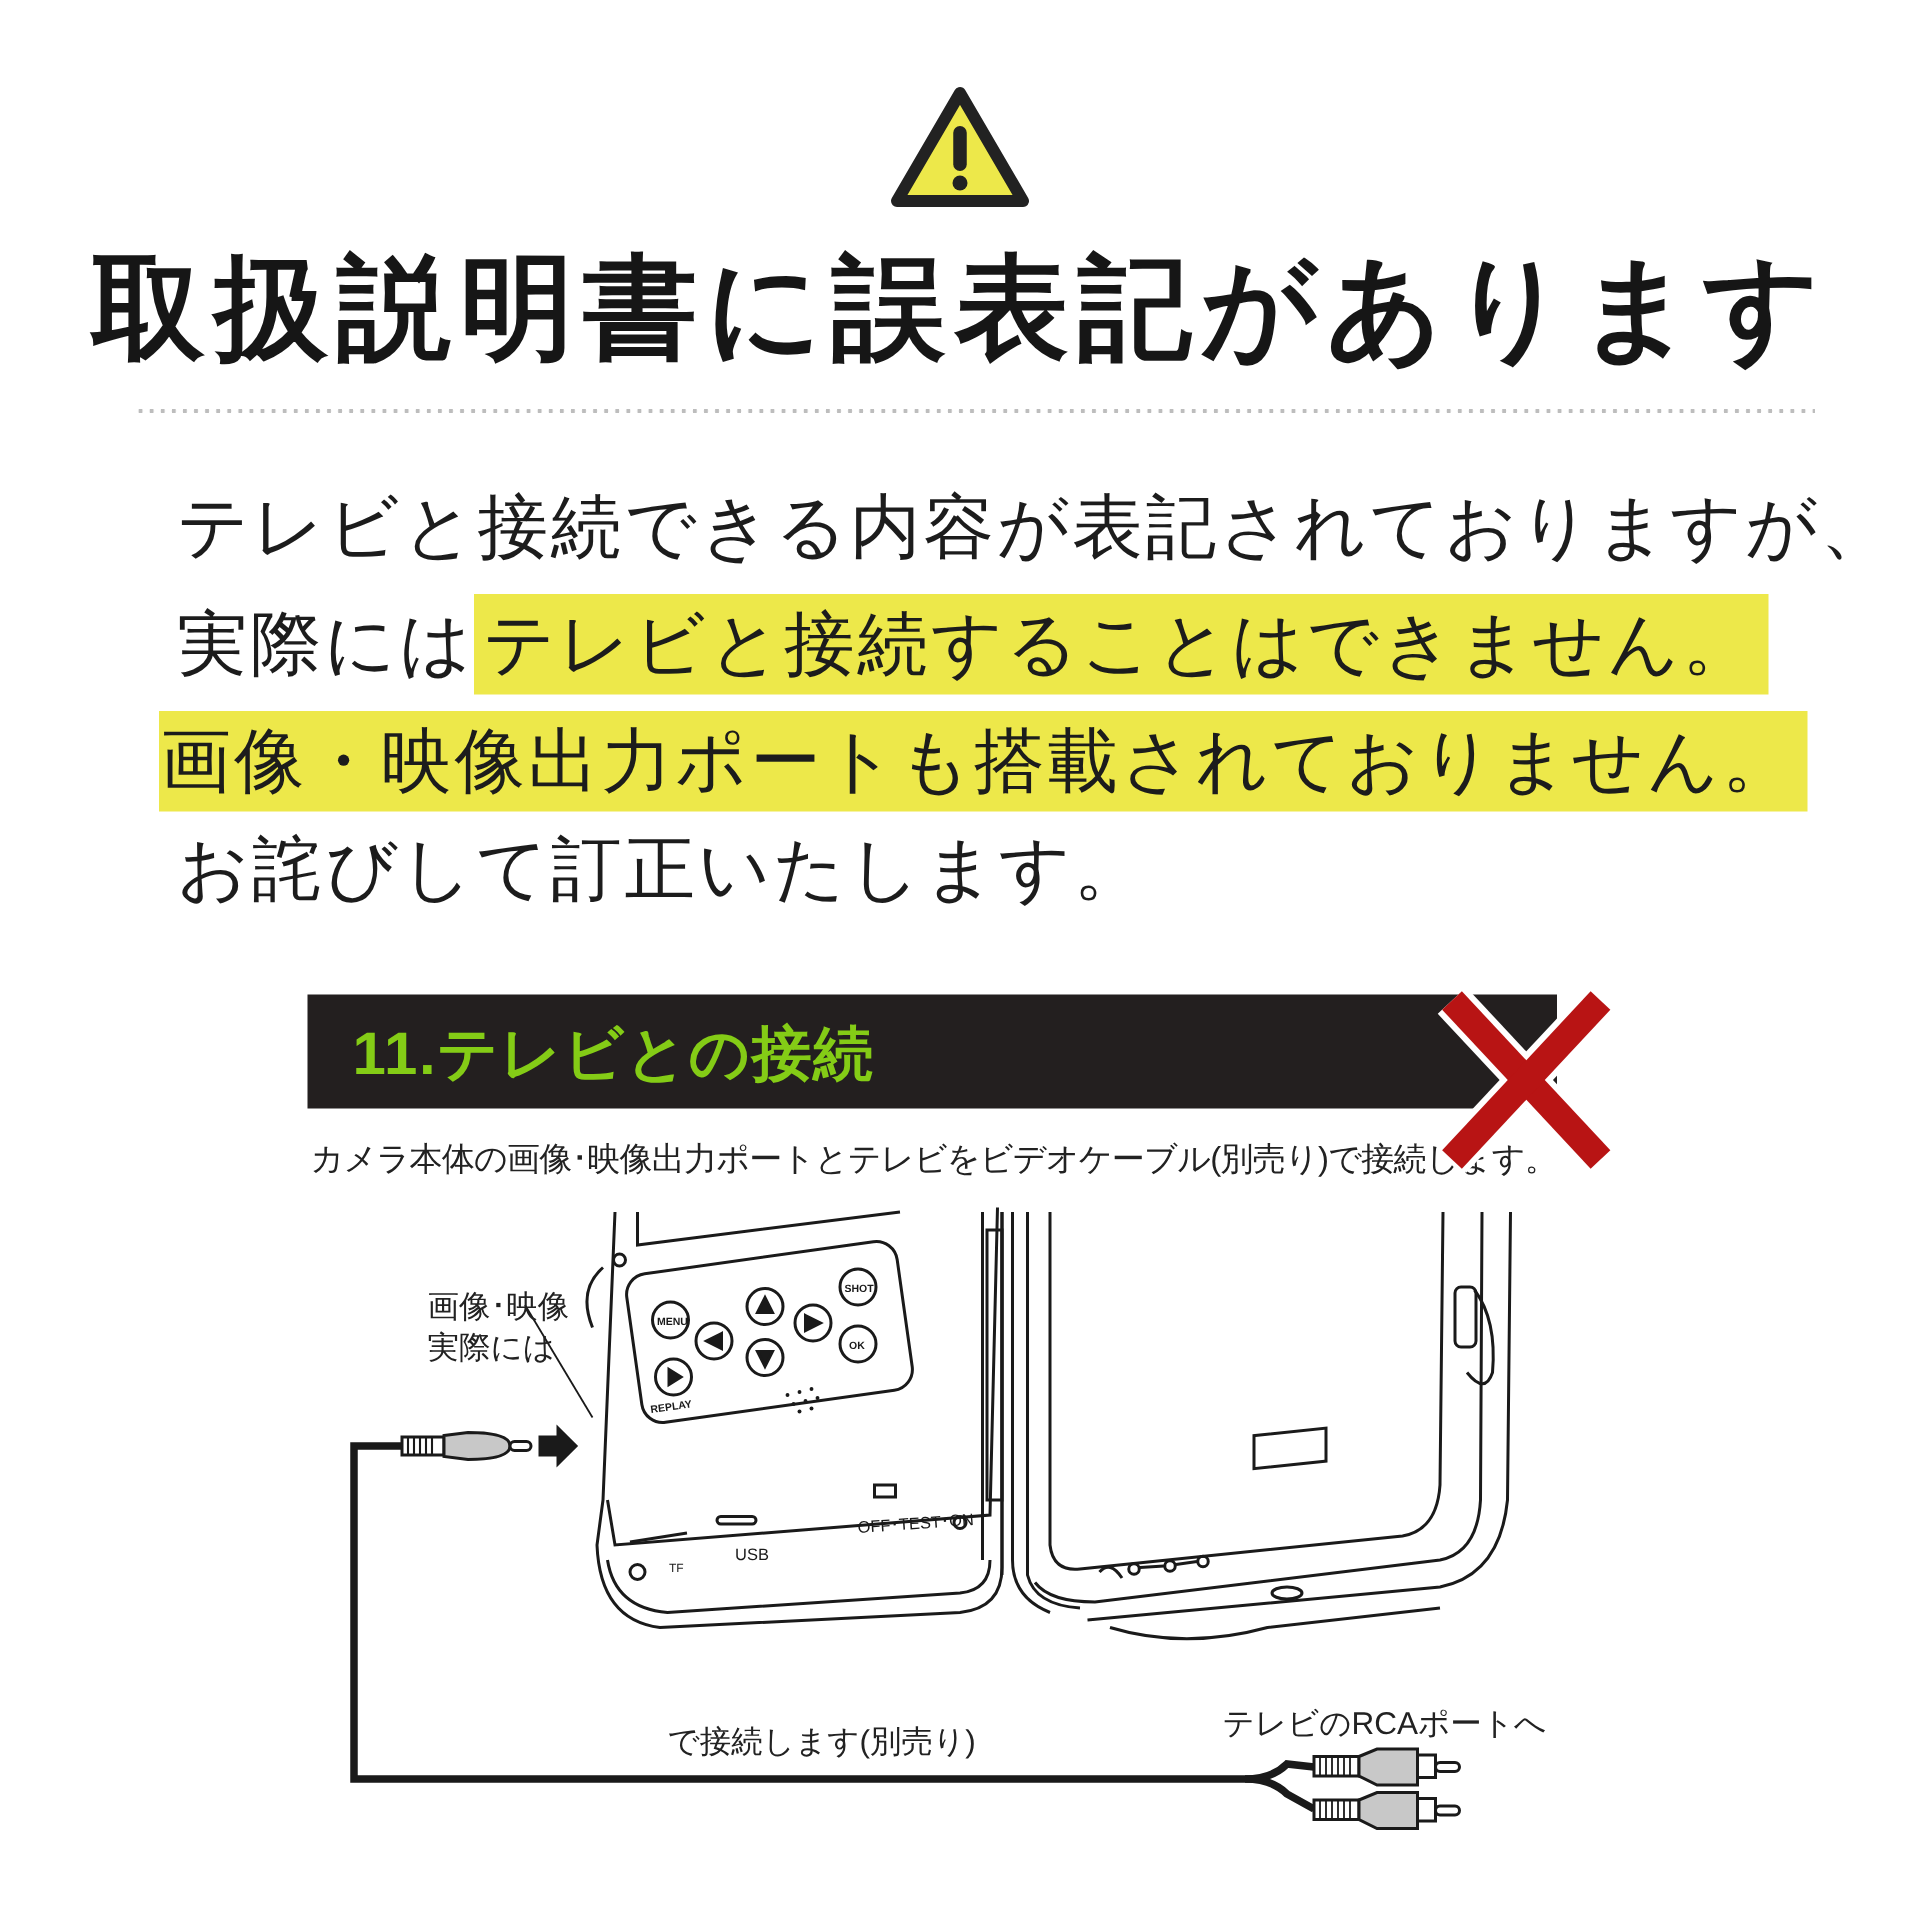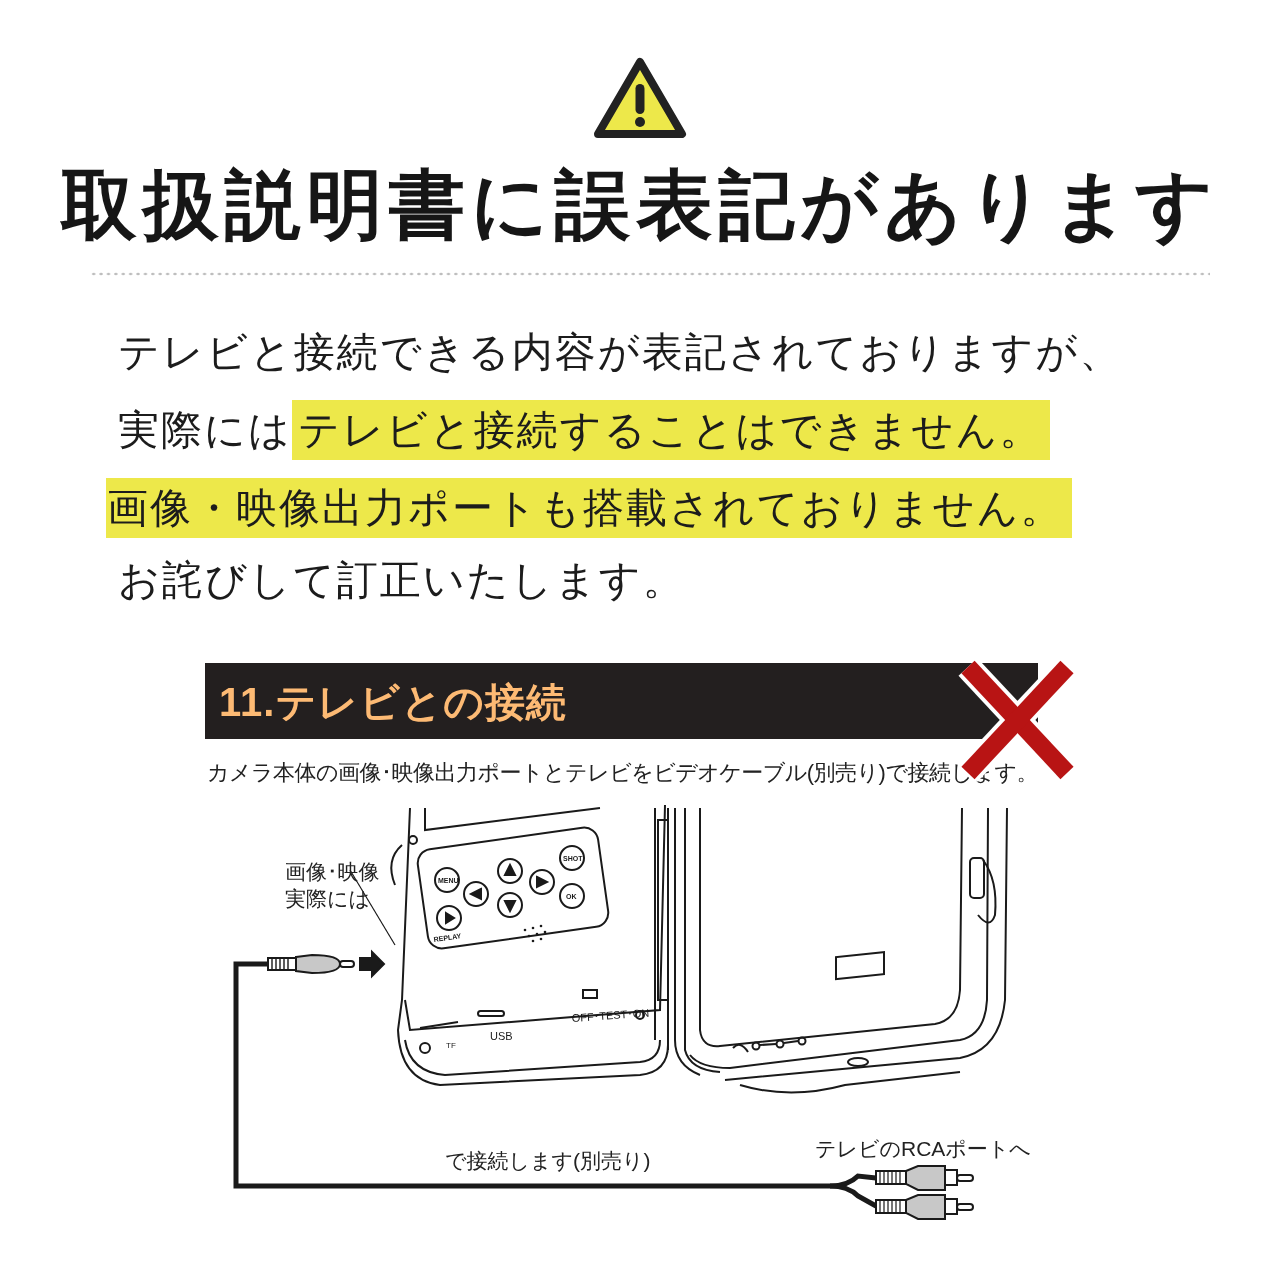--- a/index.html
+++ b/index.html
@@ -12,33 +12,33 @@
       position: absolute; left: 0; top: 160px; width: 1280px; text-align: center;
       font-size: 76px; font-weight: bold; letter-spacing: 6px; color: #161616; line-height: 90px;
     }
 
     .divider {
       position: absolute; left: 90px; top: 272px; width: 1120px; height: 4px;
       background-image: radial-gradient(circle, #bdbdbd 1.4px, transparent 1.6px);
       background-size: 7.4px 4px; background-repeat: repeat-x;
     }
 
-    .msg { position: absolute; left: 118px; font-size: 41px; line-height: 60px; letter-spacing: 2px; color: #1c1c1c; white-space: nowrap; }
+    .msg { position: absolute; left: 118px; font-size: 47px; line-height: 60px; letter-spacing: 2px; color: #1c1c1c; white-space: nowrap; }
     .msg.l1 { top: 322px; }
     .msg.l2 { top: 400px; }
     .msg.l3 { top: 478px; }
     .msg.l4 { top: 550px; }
     .hl { background: #ede84a; padding: 6px 8px 6px 6px; }
     .msg.l3 .hl { padding-left: 1px; margin-left: -12px; }
 
     .manual-bar {
       position: absolute; left: 205px; top: 663px; width: 833px; height: 76px; background: #231f1f;
     }
     .manual-bar-text {
-      position: absolute; left: 14px; top: 12px; font-size: 40px; font-weight: bold; color: #fdba74; letter-spacing: 1px;
+      position: absolute; left: 30px; top: 12px; font-size: 40px; font-weight: bold; color: #84cc16; letter-spacing: 1px;
       font-family: "Liberation Sans", sans-serif;
     }
     .manual-desc {
       position: absolute; left: 207px; top: 758px; font-size: 22px; color: #222; letter-spacing: -0.5px;
       font-family: "Liberation Sans", sans-serif;
     }
     .cross-icon { position: absolute; left: 950px; top: 655px; width: 135px; height: 130px; }
 
     .diagram { position: absolute; left: 225px; top: 800px; width: 820px; height: 430px; }
 

